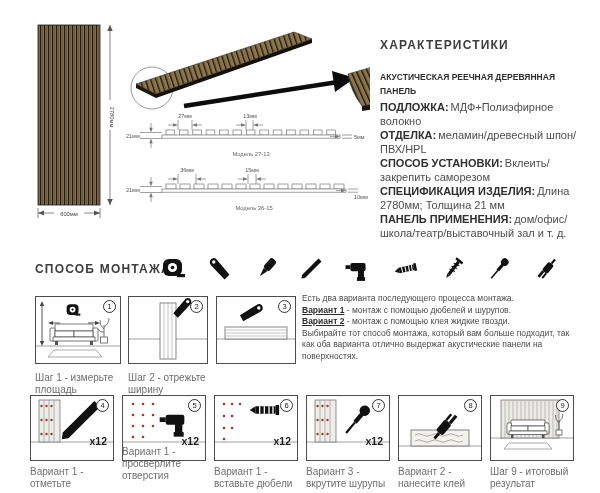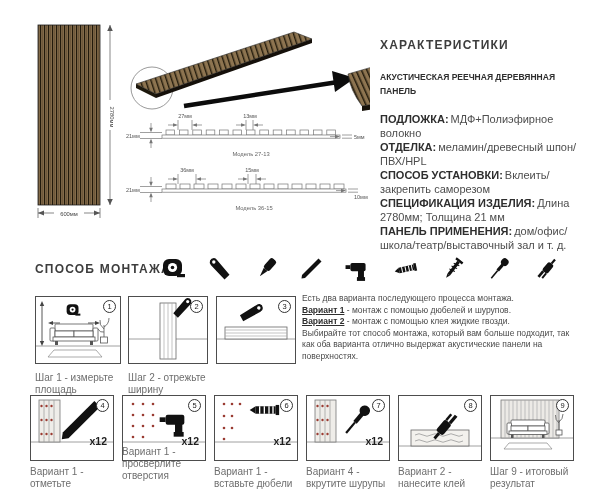--- a/index.html
+++ b/index.html
@@ -4,21 +4,21 @@
 <style>
   html,body{margin:0;padding:0;background:#fff;}
   #page{position:relative;width:600px;height:493px;background:#ffffff;overflow:hidden;
         font-family:"Liberation Sans","DejaVu Sans",sans-serif;color:#4d4d4d;}
   .abs{position:absolute;}
   
   .sec-title{font-size:12px;font-weight:600;letter-spacing:1.2px;color:#3d3d3d;}
   
   #chars{left:380px;top:38px;width:198px;}
   #chars .sec-title{display:block;margin-bottom:18px;}
-  .char-sub{font-size:8.5px;font-weight:bold;color:#2e2e2e;line-height:14px;margin-bottom:14px;}
+  .char-sub{font-size:8.5px;font-weight:bold;color:#2e2e2e;line-height:14px;margin-bottom:2px;}
   .char-row{font-size:11px;line-height:14px;color:#4d4d4d;}
   .char-row b{color:#2e2e2e;margin-right:2px;}
   
   #montage-title{left:35px;top:262px;}
   #tools{left:162px;top:252px;width:398px;height:34px;display:flex;justify-content:space-between;align-items:center;}
   .tool{display:block;}
   
   #vtext{left:302px;top:293px;width:280px;font-size:8.5px;line-height:11.6px;color:#4a4a4a;margin:0;}
   #vtext b{color:#2e2e2e;text-decoration:underline;}
   
@@ -500,17 +500,17 @@
         <rect x="65" y="34" width="6" height="5" fill="#fff"></rect>
       </g>
       <polygon points="18,47 56,47 61,53 13,53" fill="none" stroke="#888" stroke-width="0.7"></polygon>
     </svg>
     <span class="badge">9</span>
   </div>
 
   <div class="steplabel" style="left:30px;top:466px;width:90px">Вариант 1 - отметьте крепления винта</div>
   <div class="steplabel" style="left:122px;top:446px;width:90px">Вариант 1 - просверлите отверстия</div>
   <div class="steplabel" style="left:214px;top:466px;width:90px">Вариант 1 - вставьте дюбели</div>
-  <div class="steplabel" style="left:306px;top:466px;width:90px">Вариант 4 - вкрутите шурупы</div>
+  <div class="steplabel" style="left:306px;top:466px;width:90px">Вариант 3 - вкрутите шурупы</div>
   <div class="steplabel" style="left:398px;top:466px;width:90px">Вариант 2 - нанесите клей жидкие гвозди</div>
   <div class="steplabel" style="left:490px;top:466px;width:90px">Шаг 9 - итоговый результат</div>
 
 </div>
 
 </body></html>

